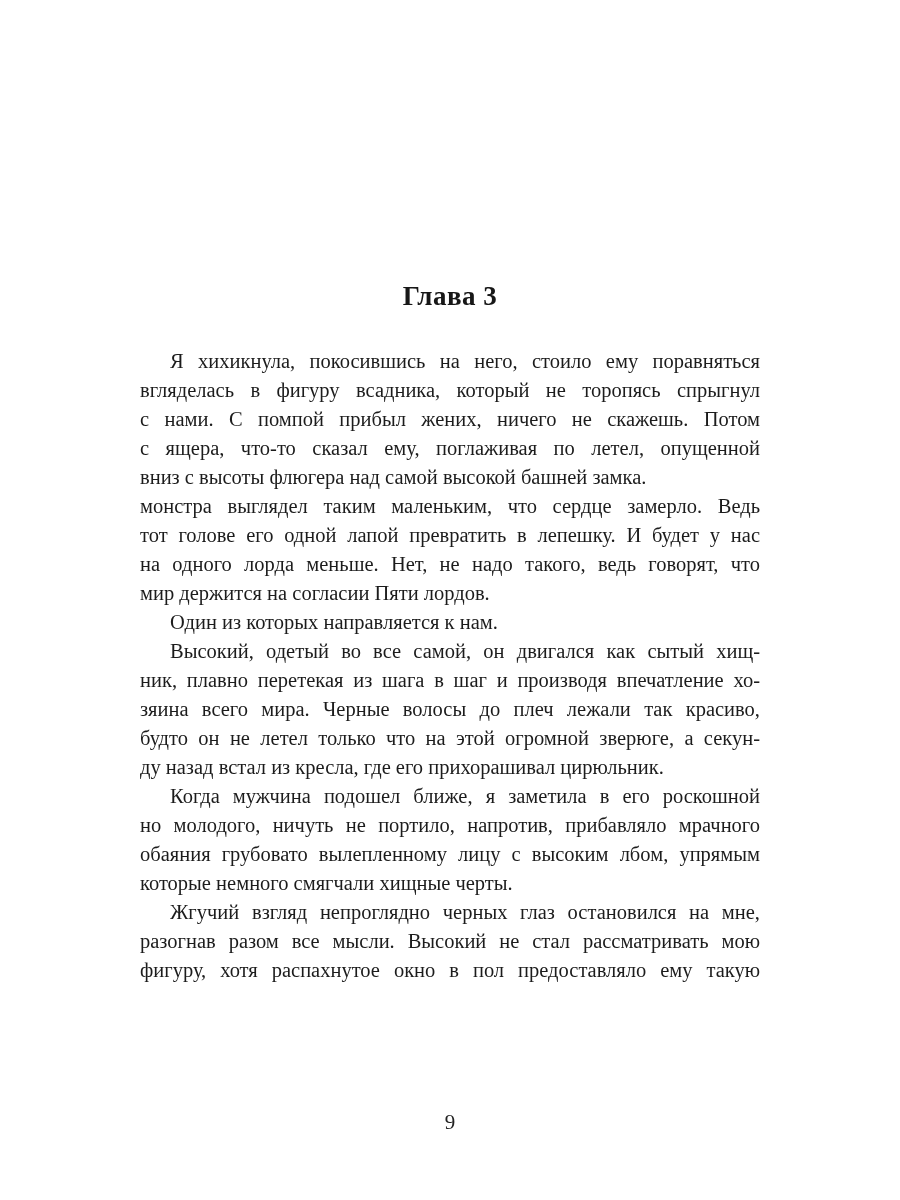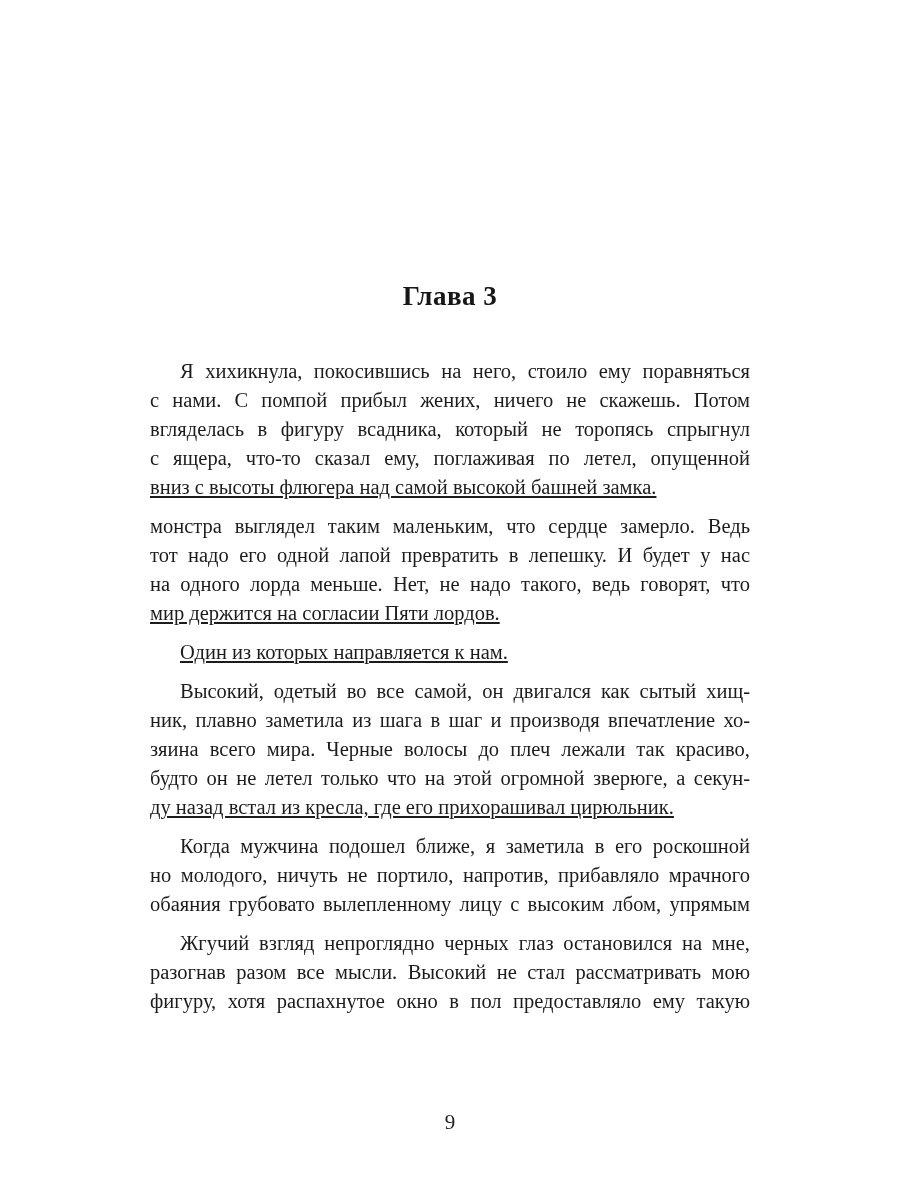--- a/index.html
+++ b/index.html
@@ -30,34 +30,33 @@
   }
   .body-text {
     position: absolute;
     top: 347px;
     left: 140px;
     width: 620px;
     font-size: 20.5px;
     line-height: 29px;
     color: #1c1c1c;
   }
-  .paragraph { margin: 10px; }
+  .paragraph { margin: 0; }
   .text-line {
     text-align: justify;
     text-align-last: justify;
     white-space: normal;
     height: 29px;
     overflow: visible;
   }
   .text-line.first-line {
     text-indent: 30px;
   }
   .text-line.para-end {
     text-align-last: left;
-    text-decoration: underline;
   }
   .page-number {
     position: absolute;
     top: 1110px;
     left: 0;
     width: 100%;
     text-align: center;
     font-size: 21px;
     color: #222222;
   }
@@ -65,45 +64,46 @@
 </head>
 <body>
 
 <div class="page">
   <div class="chapter-heading">Глава 3</div>
 
   <div class="body-text">
 
   <div class="paragraph">
         <div class="text-line first-line">Я хихикнула, покосившись на него, стоило ему поравняться</div>
+        <div class="text-line">вгляделась в фигуру всадника, который не торопясь спрыгнул</div>
         <div class="text-line">с нами. С помпой прибыл жених, ничего не скажешь. Потом</div>
-        <div class="text-line">вгляделась в фигуру всадника, который не торопясь спрыгнул</div>
         <div class="text-line">с ящера, что-то сказал ему, поглаживая по летел, опущенной</div>
         <div class="text-line para-end">вниз с высоты флюгера над самой высокой башней замка.</div>
       </div>
       <div class="paragraph">
         <div class="text-line">монстра выглядел таким маленьким, что сердце замерло. Ведь</div>
-        <div class="text-line">тот надо его одной лапой превратить в лепешку. И будет у нас</div>
+        <div class="text-line">тот голове его одной лапой превратить в лепешку. И будет у нас</div>
         <div class="text-line">на одного лорда меньше. Нет, не надо такого, ведь говорят, что</div>
         <div class="text-line para-end">мир держится на согласии Пяти лордов.</div>
       </div>
       <div class="paragraph">
         <div class="text-line first-line para-end">Один из которых направляется к нам.</div>
       </div>
       <div class="paragraph">
         <div class="text-line first-line">Высокий, одетый во все самой, он двигался как сытый хищ-</div>
-        <div class="text-line">ник, плавно заметила из шага в шаг и производя впечатление хо-</div>
+        <div class="text-line">ник, плавно перетекая из шага в шаг и производя впечатление хо-</div>
         <div class="text-line">зяина всего мира. Черные волосы до плеч лежали так красиво,</div>
         <div class="text-line">будто он не летел только что на этой огромной зверюге, а секун-</div>
         <div class="text-line para-end">ду назад встал из кресла, где его прихорашивал цирюльник.</div>
       </div>
       <div class="paragraph">
         <div class="text-line first-line">Когда мужчина подошел ближе, я заметила в его роскошной</div>
         <div class="text-line">но молодого, ничуть не портило, напротив, прибавляло мрачного</div>
         <div class="text-line">обаяния грубовато вылепленному лицу с высоким лбом, упрямым</div>
+        <div class="text-line para-end">которые немного смягчали хищные черты.</div>
       </div>
       <div class="paragraph">
         <div class="text-line first-line">Жгучий взгляд непроглядно черных глаз остановился на мне,</div>
         <div class="text-line">разогнав разом все мысли. Высокий не стал рассматривать мою</div>
         <div class="text-line">фигуру, хотя распахнутое окно в пол предоставляло ему такую</div>
       </div>
     </div>
 
   <div class="page-number">9</div>
 </div>

